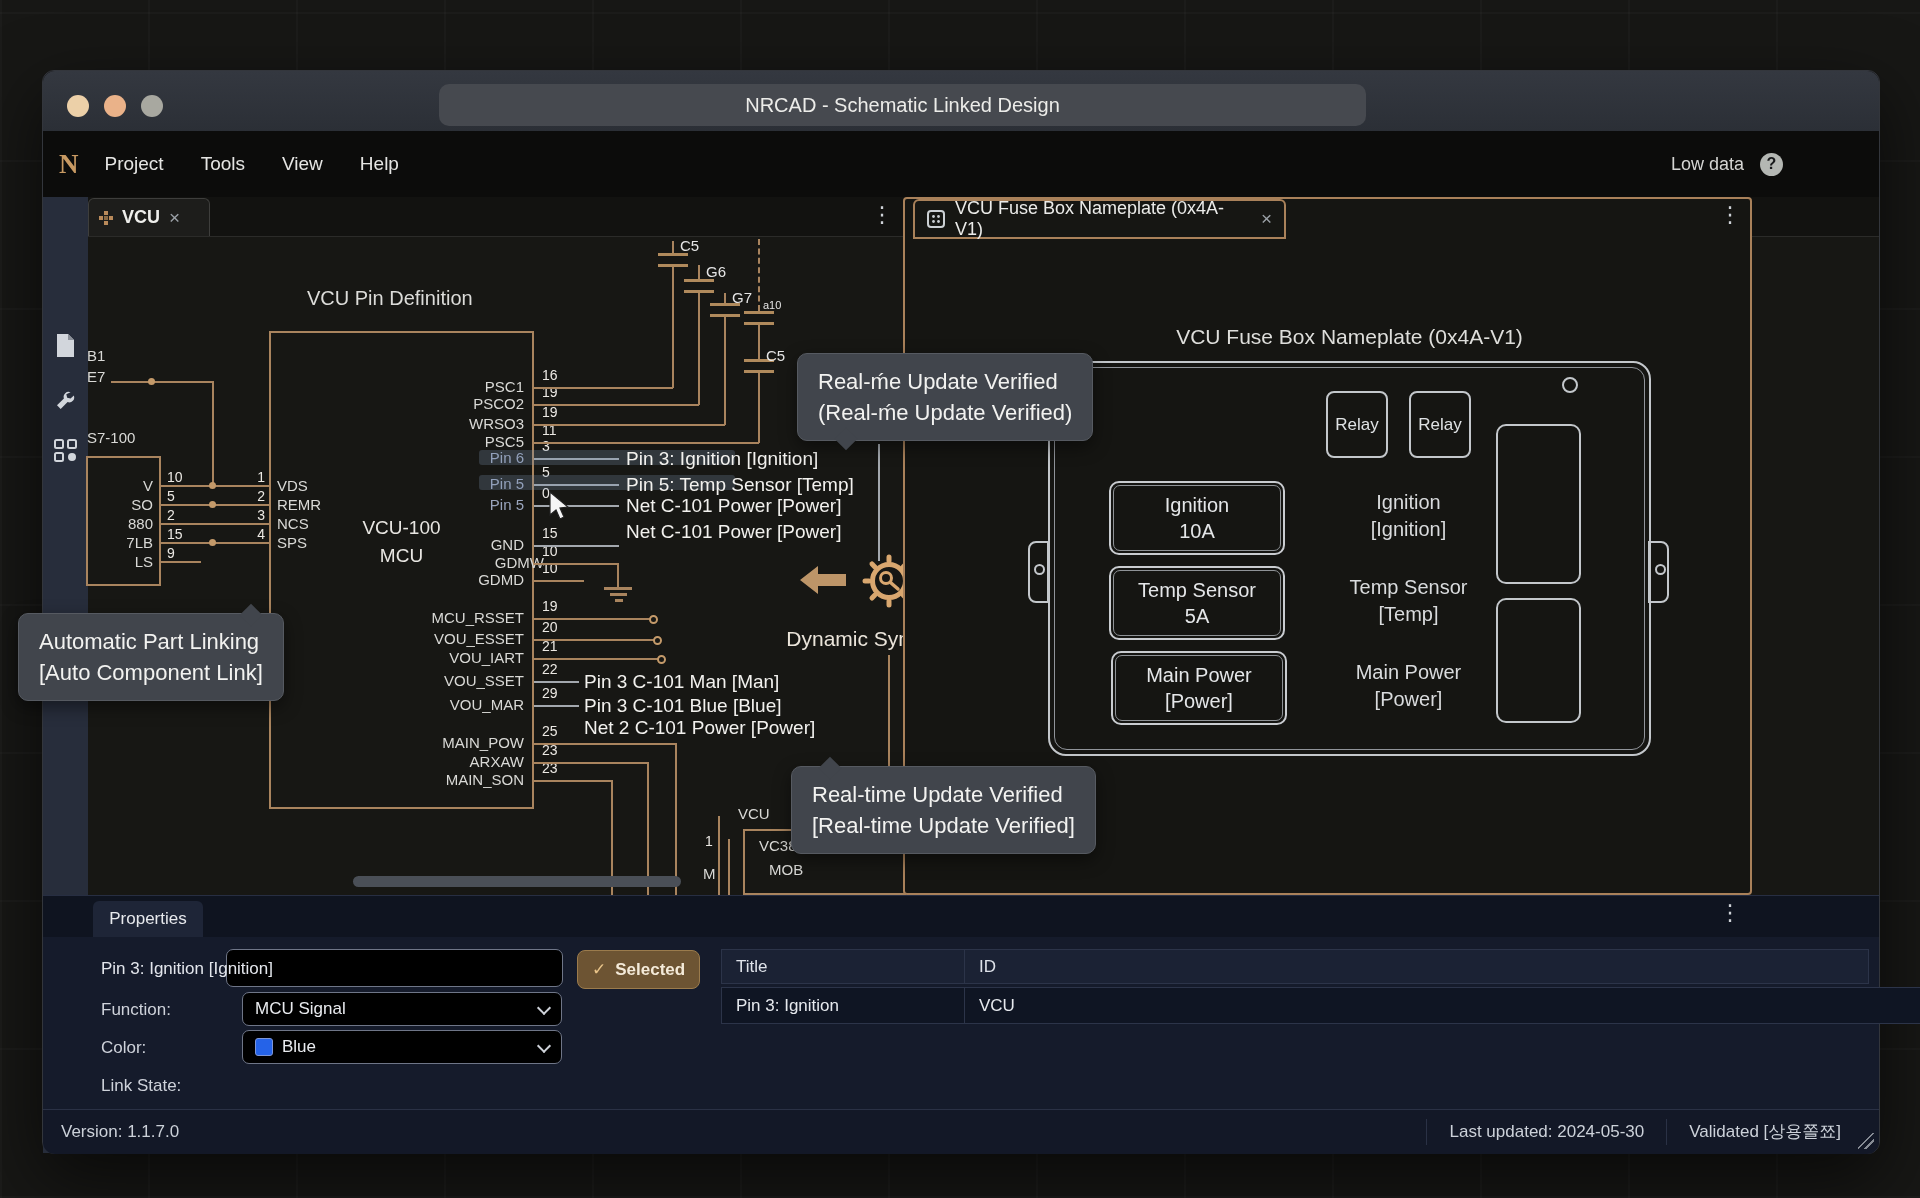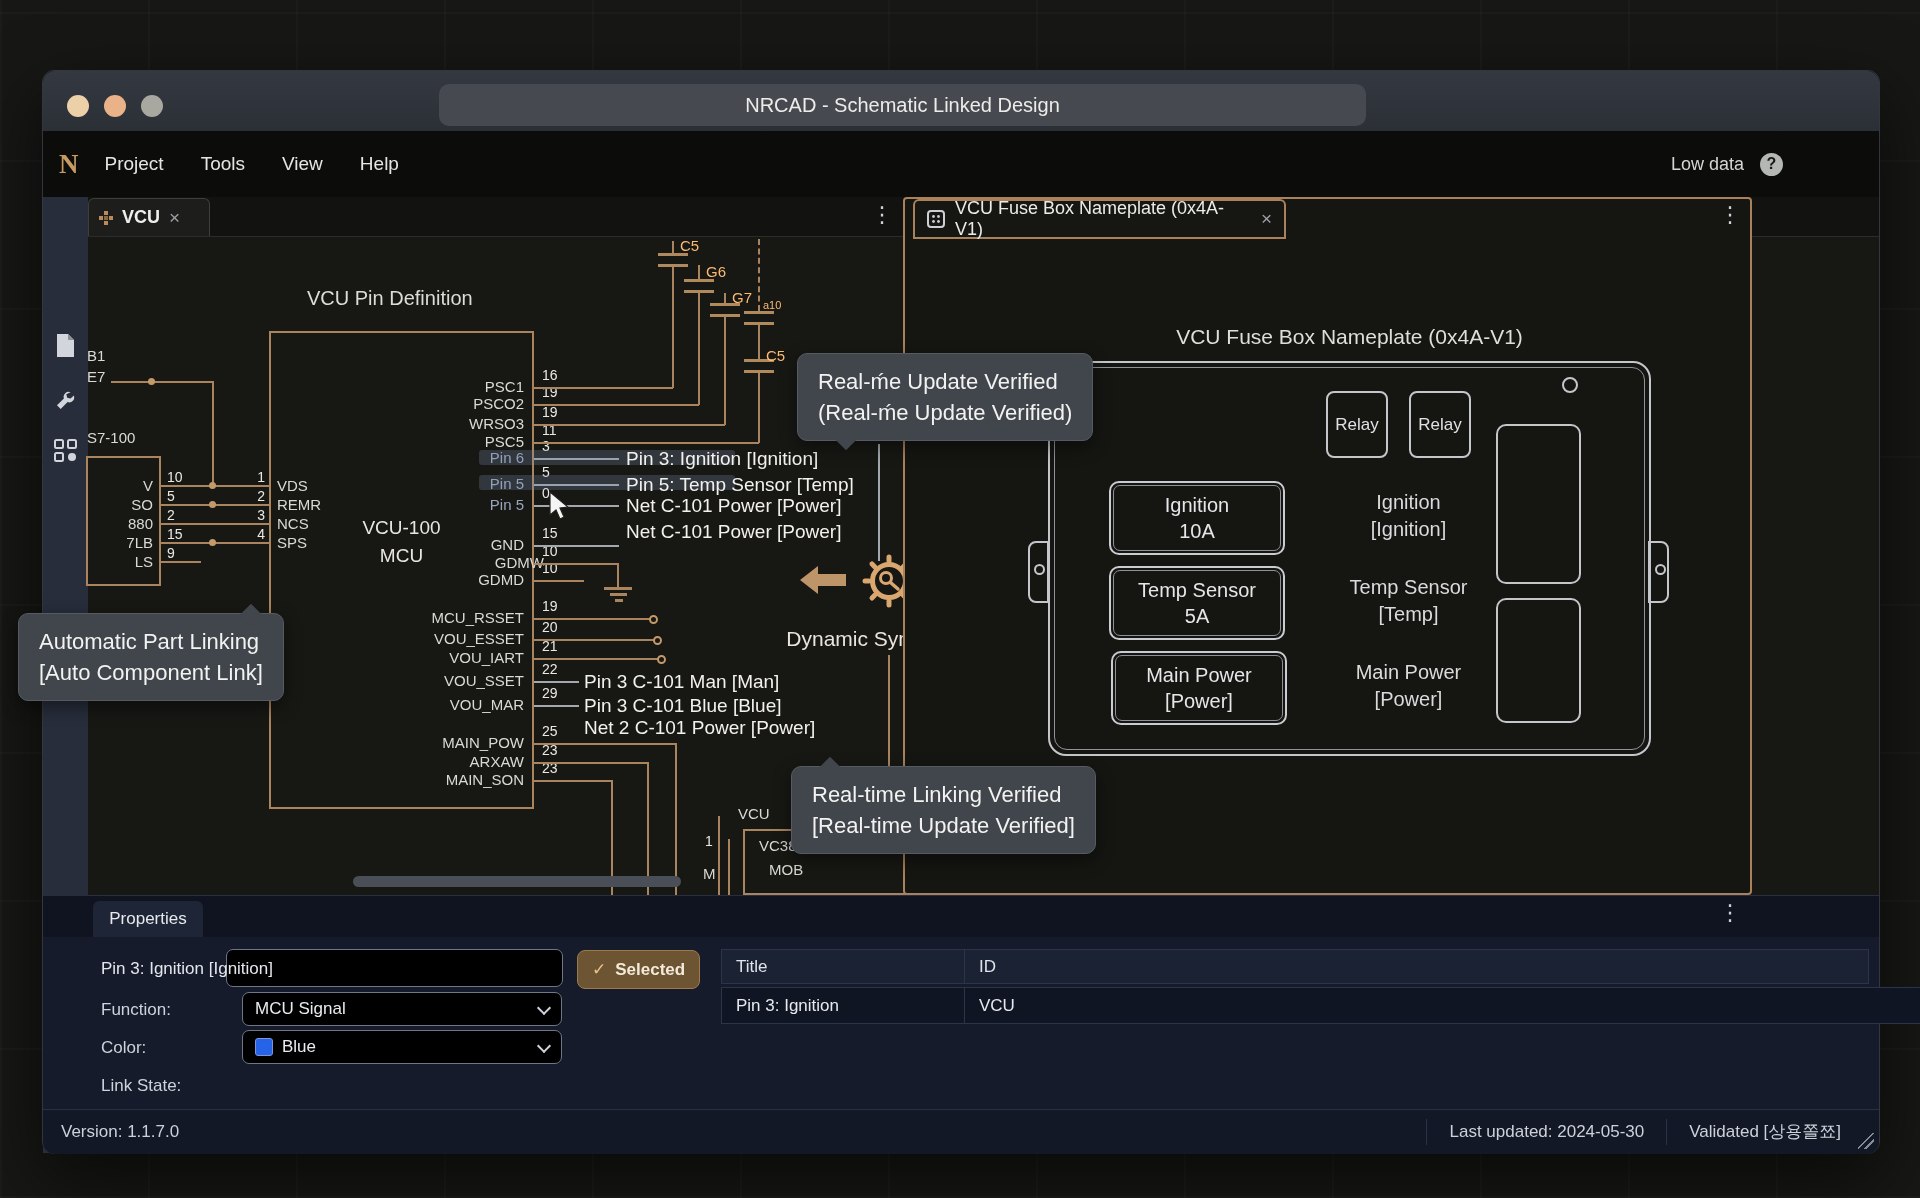--- a/index.html
+++ b/index.html
@@ -42,21 +42,21 @@
   
   .pname{position:absolute;font-size:15px;color:#d9d9d6;white-space:nowrap}
   .pnum{position:absolute;font-size:14px;color:#ece9e4;white-space:nowrap}
   .net{position:absolute;font-size:19px;color:#f2f1ee;white-space:nowrap}
   .hlname{color:#9aa5bd}
   .wire{position:absolute;background:#a9845e}
   .sil{background:#a3a8ae}
   .dot{position:absolute;width:7px;height:7px;border-radius:50%;background:#c49a6a}
   .pinend{position:absolute;width:5px;height:5px;border-radius:50%;border:2px solid #c49a6a}
   .cap{position:absolute;width:30px;height:8px;border-top:3px solid #b08a5c;border-bottom:3px solid #b08a5c}
-  .caplab{position:absolute;font-size:15px;color:#fdba74;white-space:nowrap}
+  .caplab{position:absolute;font-size:15px;color:#e5e5e5;white-space:nowrap}
   .hl{position:absolute;height:15px;background:rgba(125,147,179,.26);border-radius:3px}
   .gbar{position:absolute;height:3px;background:#a9845e}
   .box-tan{position:absolute;border:2px solid #a9845e;box-sizing:border-box}
   .heading{position:absolute;font-size:20px;color:#dcdcd9;white-space:nowrap}
   
   .callout{position:absolute;background:#41454c;border:1px solid #565a61;border-radius:10px;
            padding:12px 20px;color:#f2f2f0;font-size:22px;line-height:31px;white-space:nowrap;
            box-shadow:0 6px 18px rgba(0,0,0,.45);z-index:50}
   .tail{position:absolute;width:16px;height:16px;background:#41454c;transform:rotate(45deg)}
   
@@ -422,21 +422,21 @@
     <div>Real-ḿe Update Verified</div>
     <div>(Real-ḿe Update Verified)</div>
   </div>
   <div class="callout" style="left:-25px;top:542px">
     <div class="tail" style="right:24px;top:-7px"></div>
     <div>Automatic Part Linking</div>
     <div>[Auto Component Link]</div>
   </div>
   <div class="callout" style="left:748px;top:695px">
     <div class="tail" style="left:30px;top:-7px"></div>
-    <div>Real-time Linking Verified</div>
+    <div>Real-time Update Verified</div>
     <div>[Real-time Update Verified]</div>
   </div>
 
   <div class="a props-strip"></div>
   <div class="a props-body"></div>
   <div class="a props-tab">Properties</div>
   <div class="a kebab" style="left:1676px;top:832px">⋮</div>
 
   <div class="field" style="left:183px;top:878px;width:337px;height:38px"></div>
   <span class="flabel" style="left:58px;top:888px;z-index:5;color:#e3e6ec">Pin 3: Ignition [Ignition]</span>

